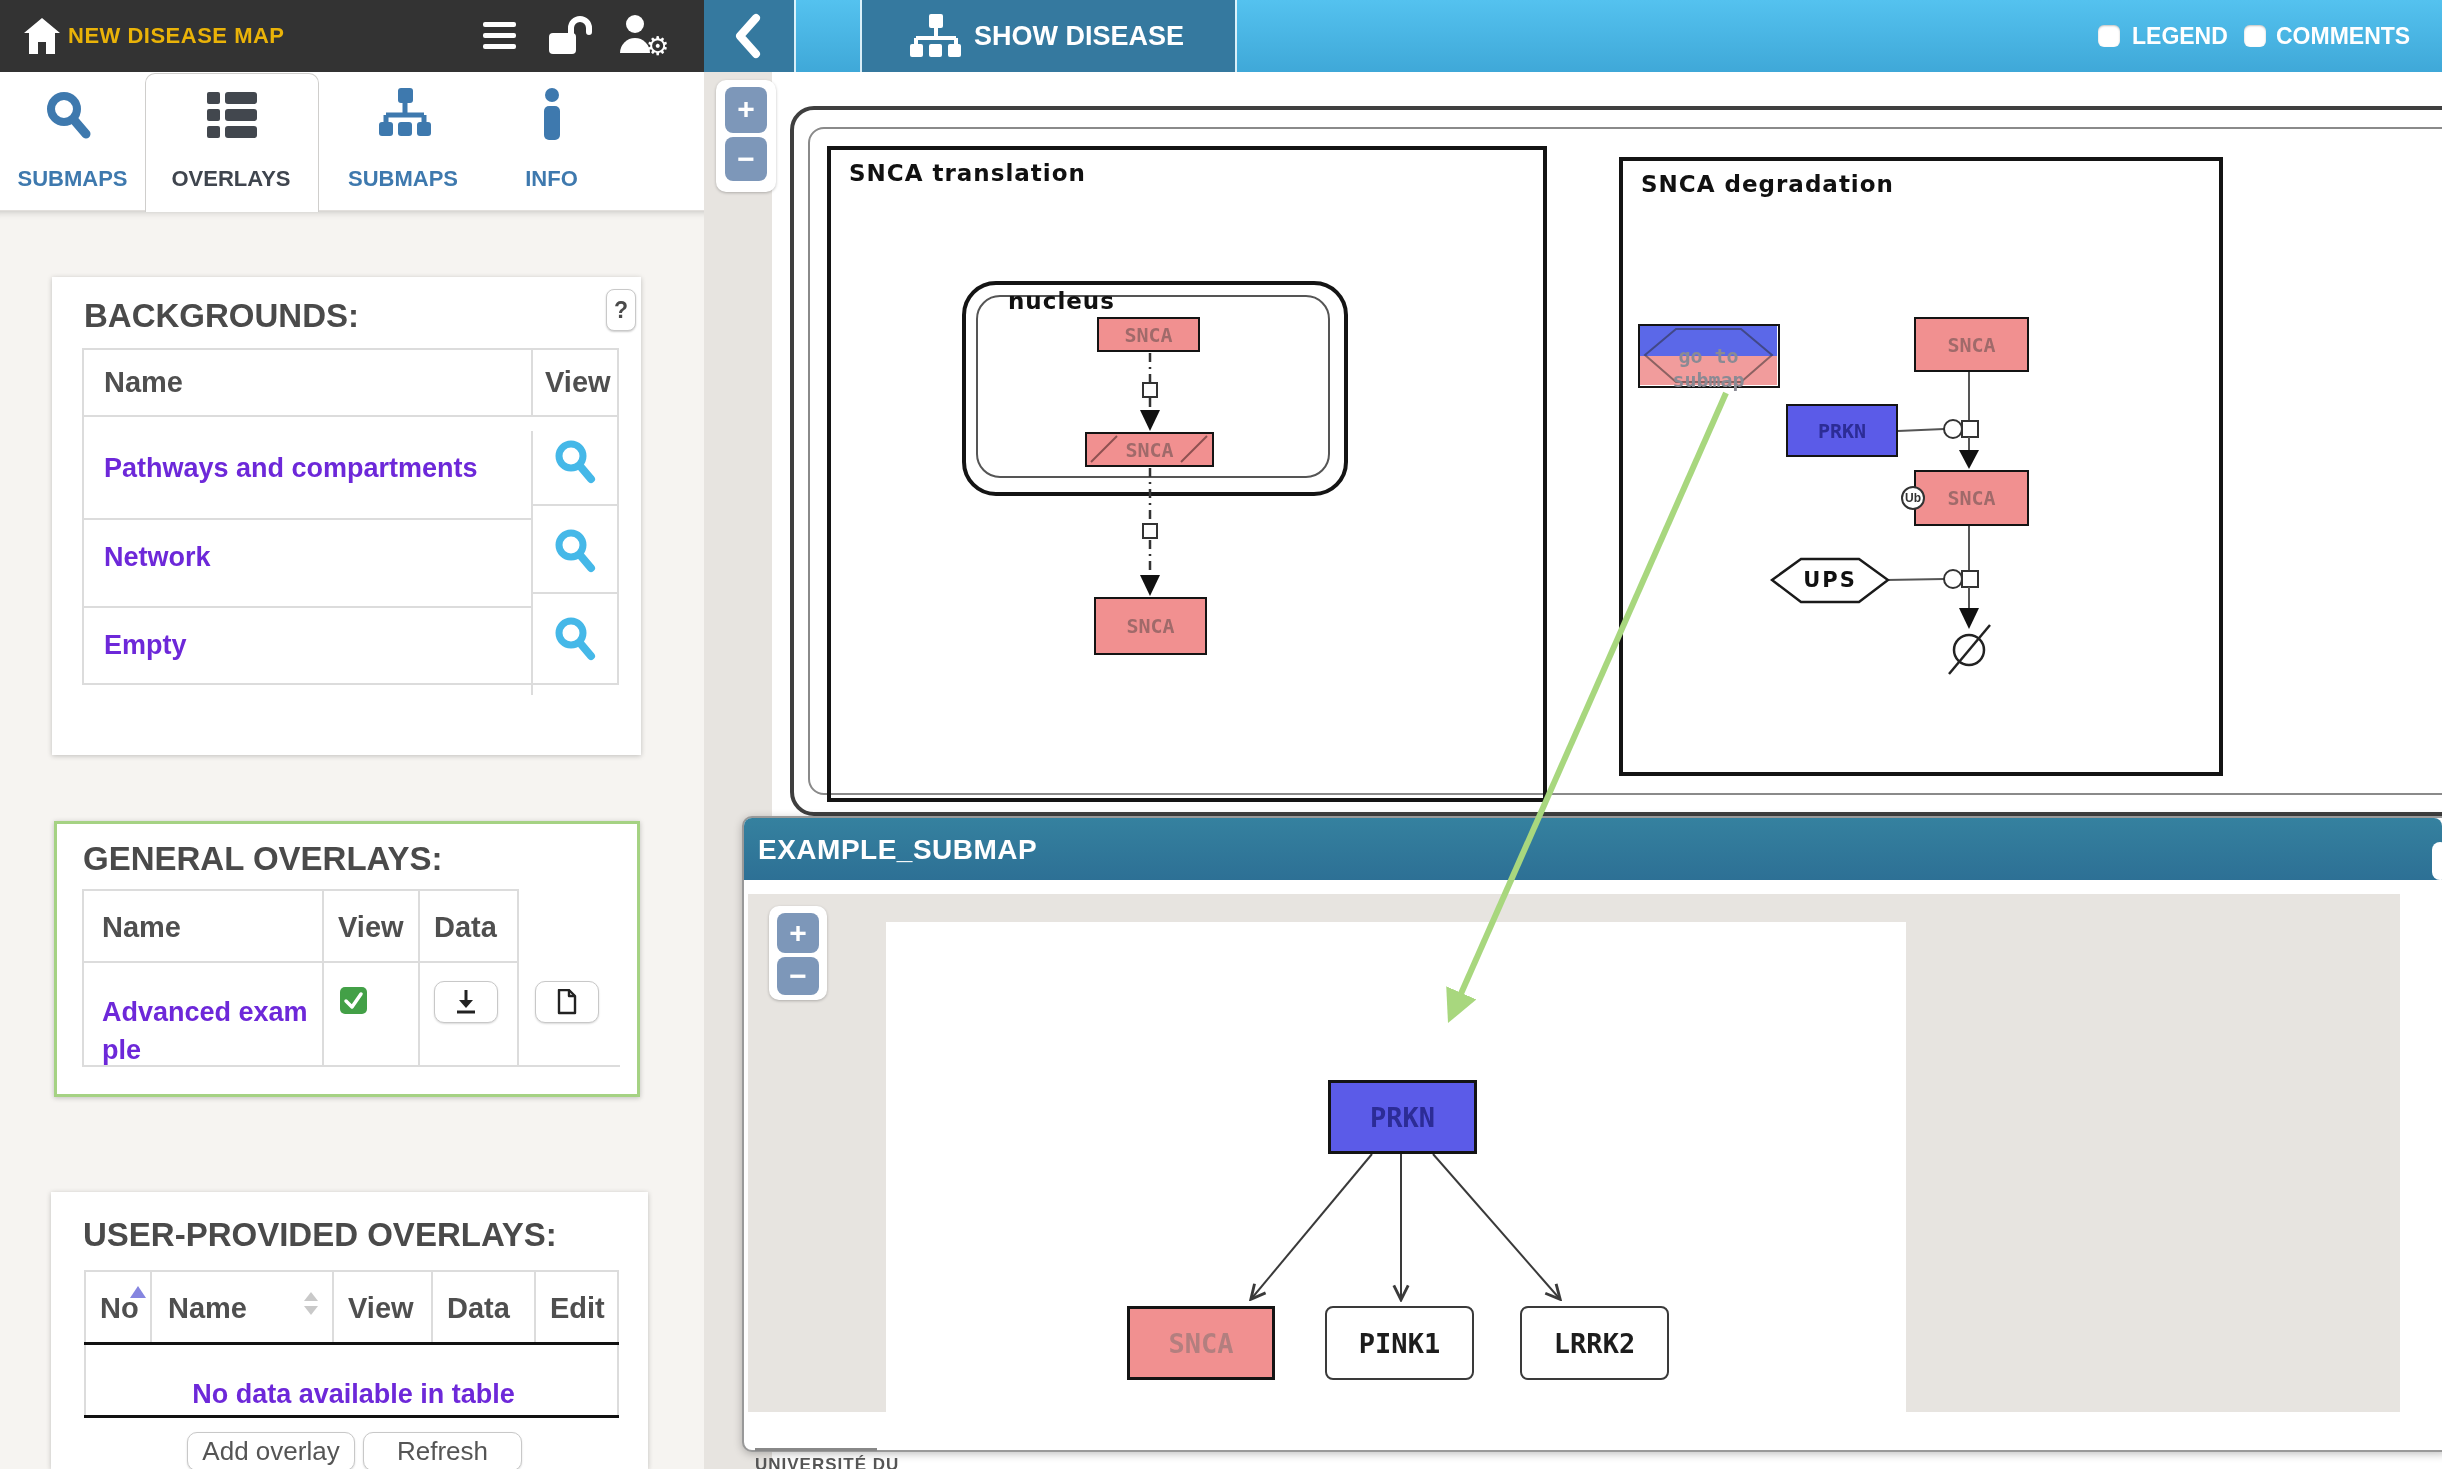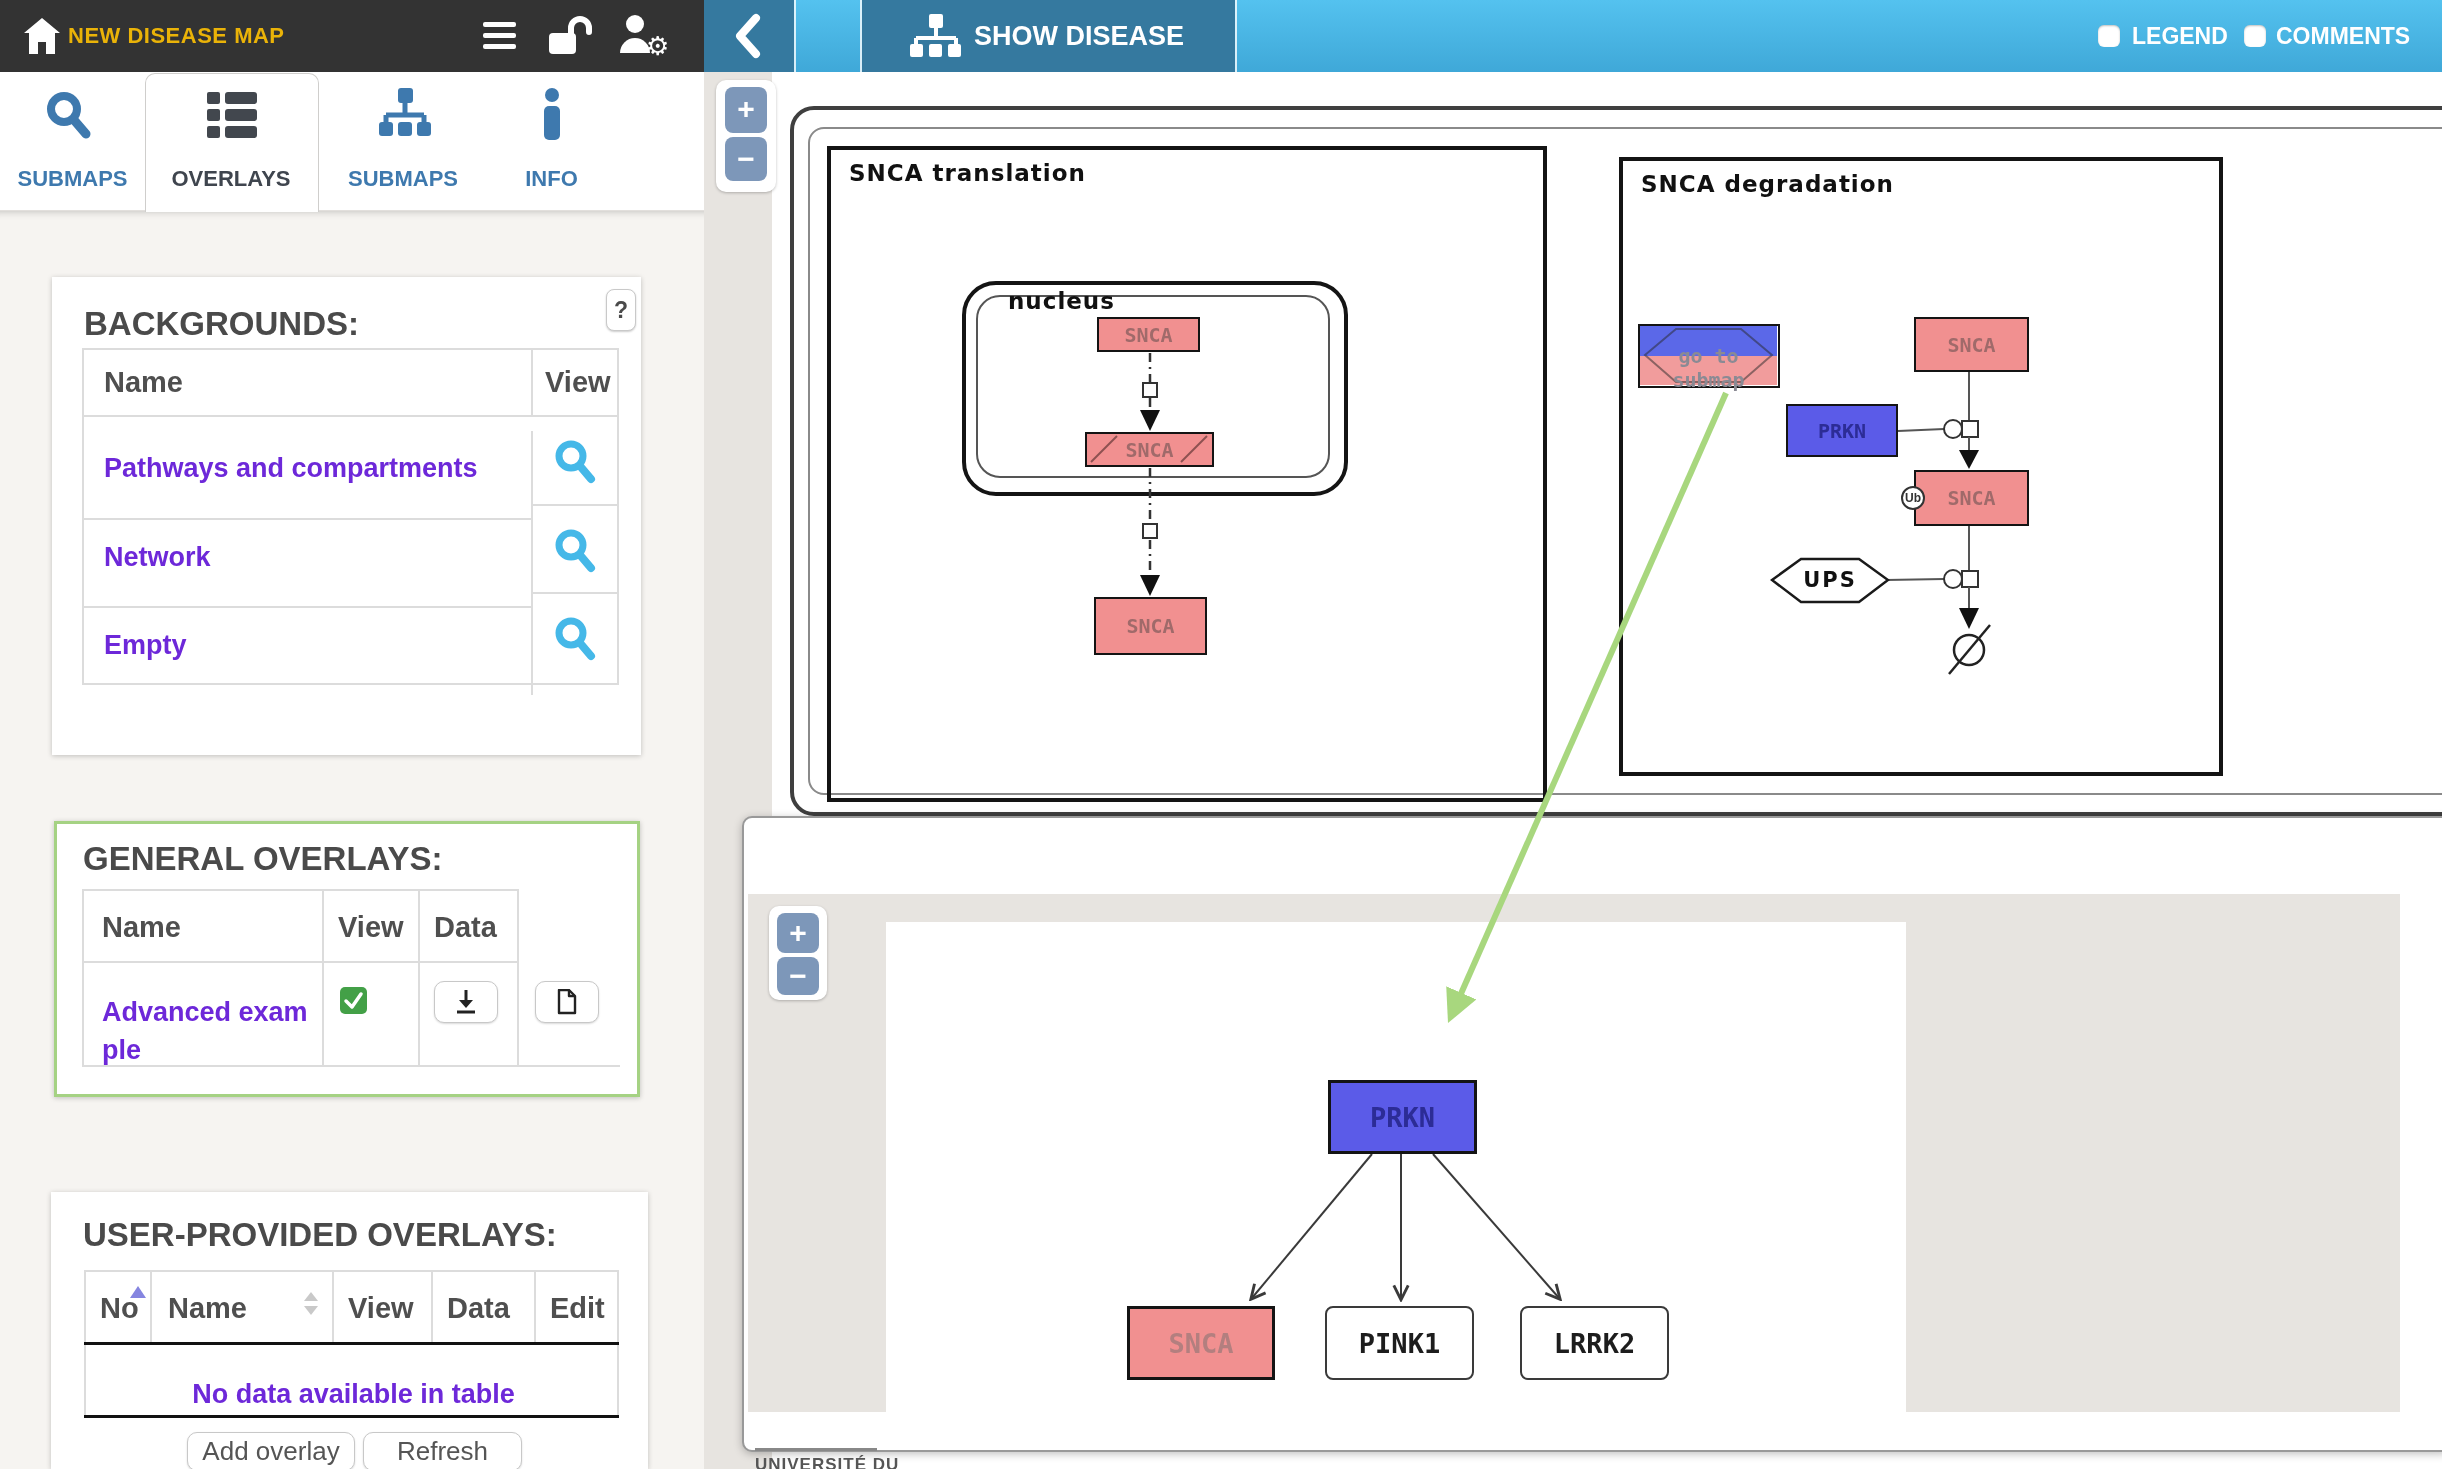--- a/index.html
+++ b/index.html
@@ -150,20 +150,23 @@
   <div class="abs" style="left:1901px;top:486px;width:24px;height:24px;background:#fff;border:2px solid #333;border-radius:50%;
               font-size:12px;font-weight:bold;color:#333;display:flex;align-items:center;justify-content:center;box-sizing:border-box;">Ub</div>
   <div class="abs" style="left:1770px;top:557px;width:120px;height:47px;">
     <svg width="120" height="47">
       <polygon points="2,23 31,2 89,2 118,23 89,45 31,45" fill="#fff" stroke="#1a1a1a" stroke-width="2.5"></polygon>
     </svg>
     <div class="abs" style="left:0;top:11px;width:120px;text-align:center;font-family:'DejaVu Sans',sans-serif;font-weight:bold;font-size:21px;color:#111;letter-spacing:2px;">UPS</div>
   </div>
 
   <div class="abs panel" style="left:742px;top:816px;width:1706px;height:632px;"></div>
+  <div class="abs panel-header" style="left:744px;top:818px;width:1698px;height:62px;">
+    <div class="panel-title" style="margin-left:14px;">EXAMPLE_SUBMAP</div>
+  </div>
   <div class="abs" style="left:2432px;top:842px;width:16px;height:38px;background:#fff;border-radius:8px;"></div>
 
   <div class="abs gray" style="left:748px;top:894px;width:1652px;height:518px;"></div>
   <div class="abs" style="left:886px;top:922px;width:1020px;height:490px;background:#fff;"></div>
 
   <div class="abs zoom-back" style="left:769px;top:906px;width:58px;height:94px;"></div>
   <div class="abs zoom-btn" style="left:777px;top:913px;width:42px;height:40px;line-height:40px;">+</div>
   <div class="abs zoom-btn" style="left:777px;top:957px;width:42px;height:38px;line-height:38px;">−</div>
 
   <svg class="abs" style="left:704px;top:72px;" width="1738" height="1397">
@@ -285,21 +288,21 @@
         <circle cx="11" cy="7" r="7" fill="#3e79ae"></circle>
         <rect x="3" y="18" width="16" height="34" rx="5" fill="#3e79ae"></rect>
       </svg>
       <div class="abs tab-label" style="left:0;top:94px;width:125px;">INFO</div>
     </div>
   </div>
 
   <div class="abs side-content" style="left:0;top:210px;width:704px;height:1259px;z-index:72;">
 
     <div class="abs card" style="left:52px;top:67px;width:589px;height:478px;">
-      <div class="abs card-title" style="left:32px;top:28px;">BACKGROUNDS:</div>
+      <div class="abs card-title" style="left:32px;top:20px;">BACKGROUNDS:</div>
       <div class="abs help-btn" style="left:554px;top:12px;width:28px;height:40px;line-height:40px;">?</div>
       <div class="abs tbl" style="left:30px;top:71px;width:533px;height:333px;">
         <div class="cell rb bb" style="left:0;top:0;width:449px;height:67px;">
           <span class="th" style="position:absolute;left:20px;top:16px;">Name</span>
         </div>
         <div class="cell bb" style="left:449px;top:0;width:84px;height:67px;">
           <span class="th" style="position:absolute;left:12px;top:16px;">View</span>
         </div>
         <div class="cell rb bb td-name" style="left:0;top:67px;width:449px;height:89px;">
           <span style="position:absolute;left:20px;top:22px;">Pathways and compartments</span>

